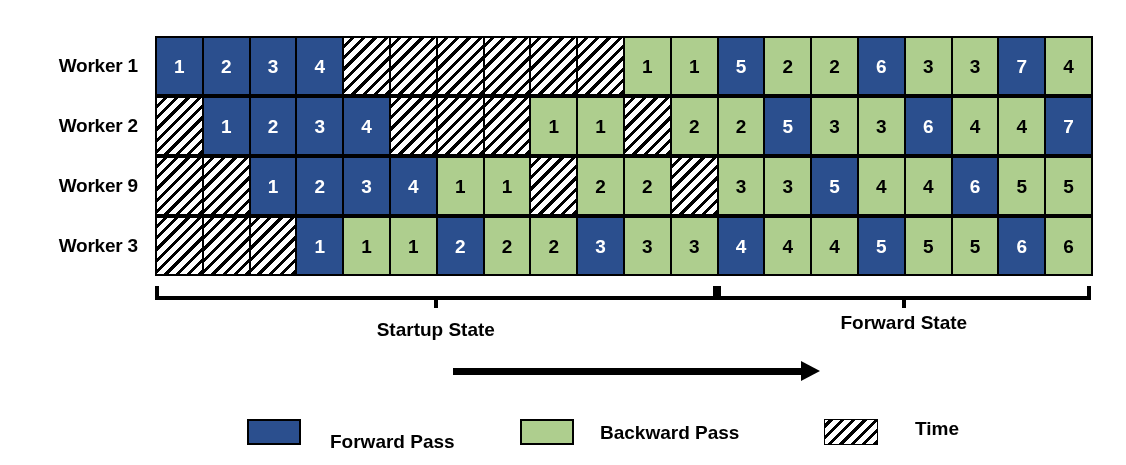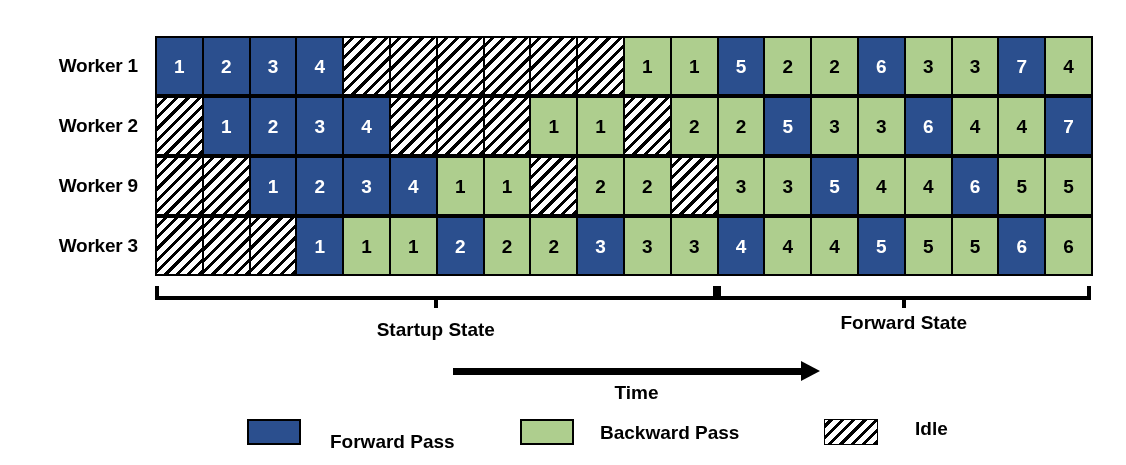--- a/index.html
+++ b/index.html
@@ -234,24 +234,23 @@
         <div class="tick-r"></div>
         <div class="tick-c"></div>
       </div>
       <div class="phase-label" style="left: 716.6px; width: 374.4px; top: 312px;">Forward State</div>
     </div>
 
   <div class="time-arrow" id="time-arrow" style="left: 453px; top: 364px; width: 367px;">
     <div class="shaft"></div>
     <div class="head"></div>
   </div>
-  <div class="time-label" id="time-label" style="left: 453px; top: 382px; width: 367px;">Time</div>
 
   <div id="legend">
       <div class="legend-swatch f" style="left: 247px; top: 419px;"></div>
       <div class="legend-text" style="left: 330px; top: 431px;">Forward Pass</div>
       <div class="legend-swatch b" style="left: 520px; top: 419px;"></div>
       <div class="legend-text" style="left: 600px; top: 422px;">Backward Pass</div>
       <div class="legend-swatch i" style="left: 824px; top: 419px;"></div>
-      <div class="legend-text" style="left: 915px; top: 418px;">Idle</div>
+      <div class="legend-text" style="left: 915px; top: 418px;">Time</div>
     </div>
 
 </div>
 
 </body></html>

